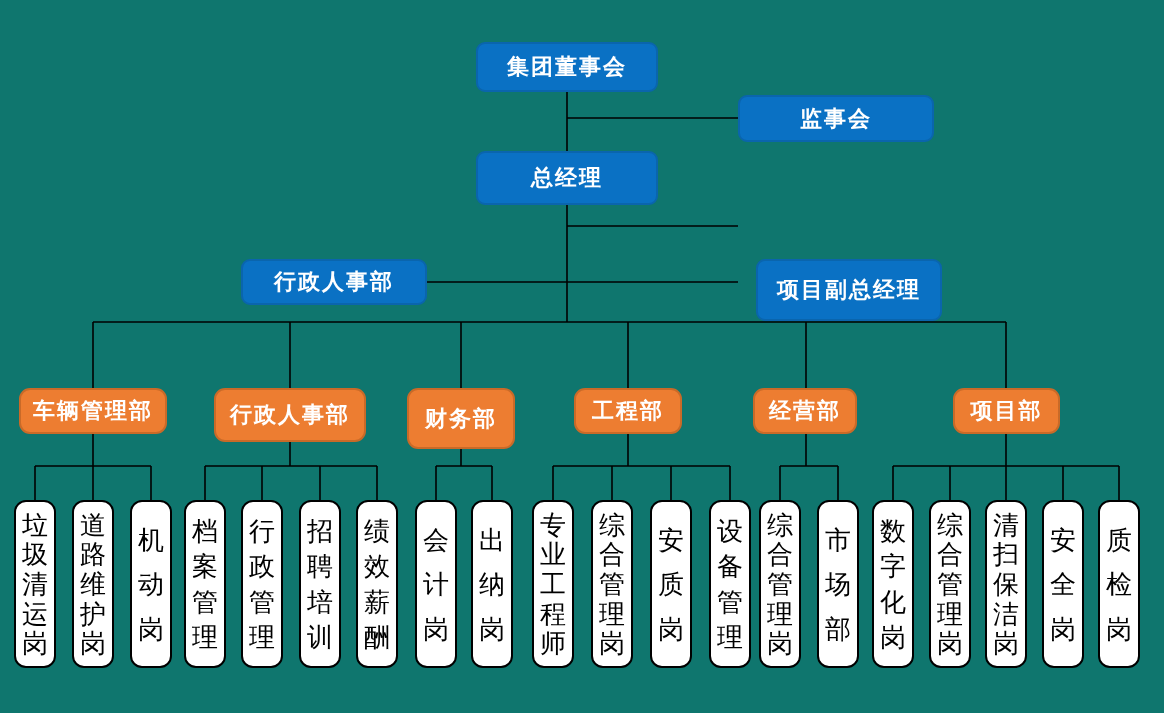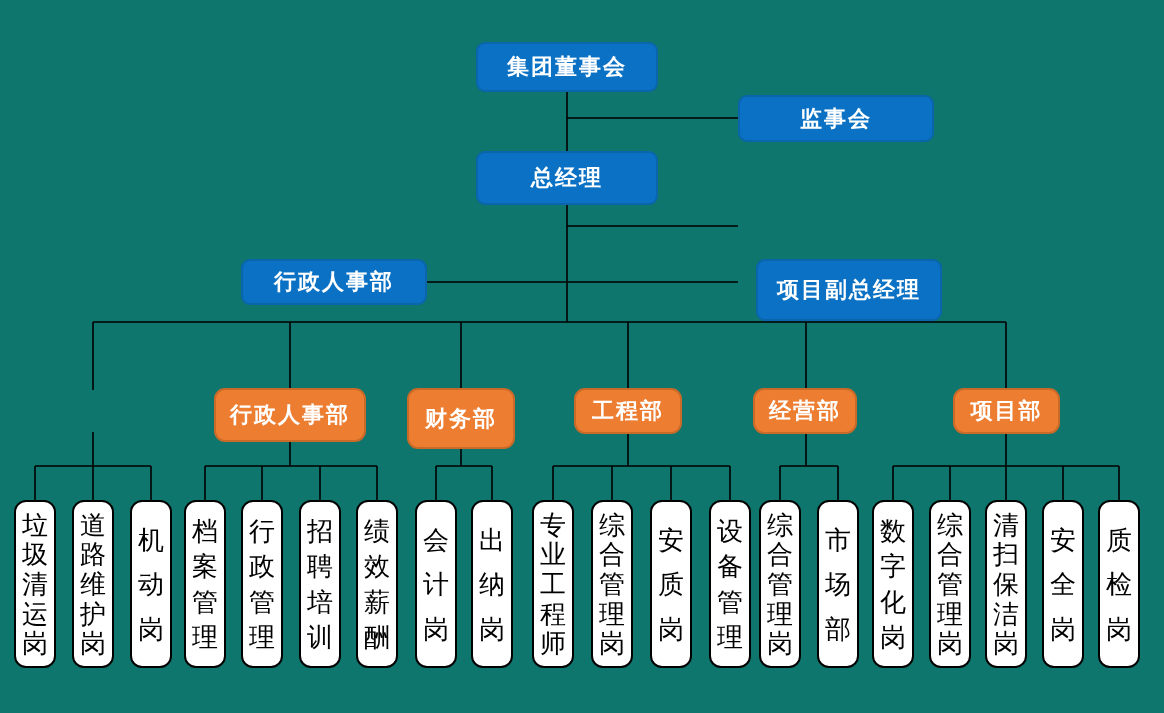--- a/index.html
+++ b/index.html
@@ -86,20 +86,21 @@
     <line x1="1063" y1="466" x2="1063" y2="502"></line>
     <line x1="1119" y1="466" x2="1119" y2="502"></line>
   </svg>
 
   <div class="node blue" style="left:476px;top:42px;width:182px;height:50px">集团董事会</div>
   <div class="node blue" style="left:738px;top:95px;width:196px;height:47px">监事会</div>
   <div class="node blue" style="left:476px;top:151px;width:182px;height:54px">总经理</div>
   <div class="node blue" style="left:241px;top:259px;width:186px;height:46px">行政人事部</div>
   <div class="node blue" style="left:756px;top:259px;width:186px;height:62px">项目副总经理</div>
 
+  <div class="node orange" style="left:19px;top:388px;width:148px;height:46px">车辆管理部</div>
   <div class="node orange" style="left:214px;top:388px;width:152px;height:54px">行政人事部</div>
   <div class="node orange" style="left:407px;top:388px;width:108px;height:61px">财务部</div>
   <div class="node orange" style="left:574px;top:388px;width:108px;height:46px">工程部</div>
   <div class="node orange" style="left:753px;top:388px;width:104px;height:46px">经营部</div>
   <div class="node orange" style="left:953px;top:388px;width:107px;height:46px">项目部</div>
 
   <div class="leaf vtext" style="left:14px">
       <span class="vchar">垃</span>
       <span class="vchar">圾</span>
       <span class="vchar">清</span>

